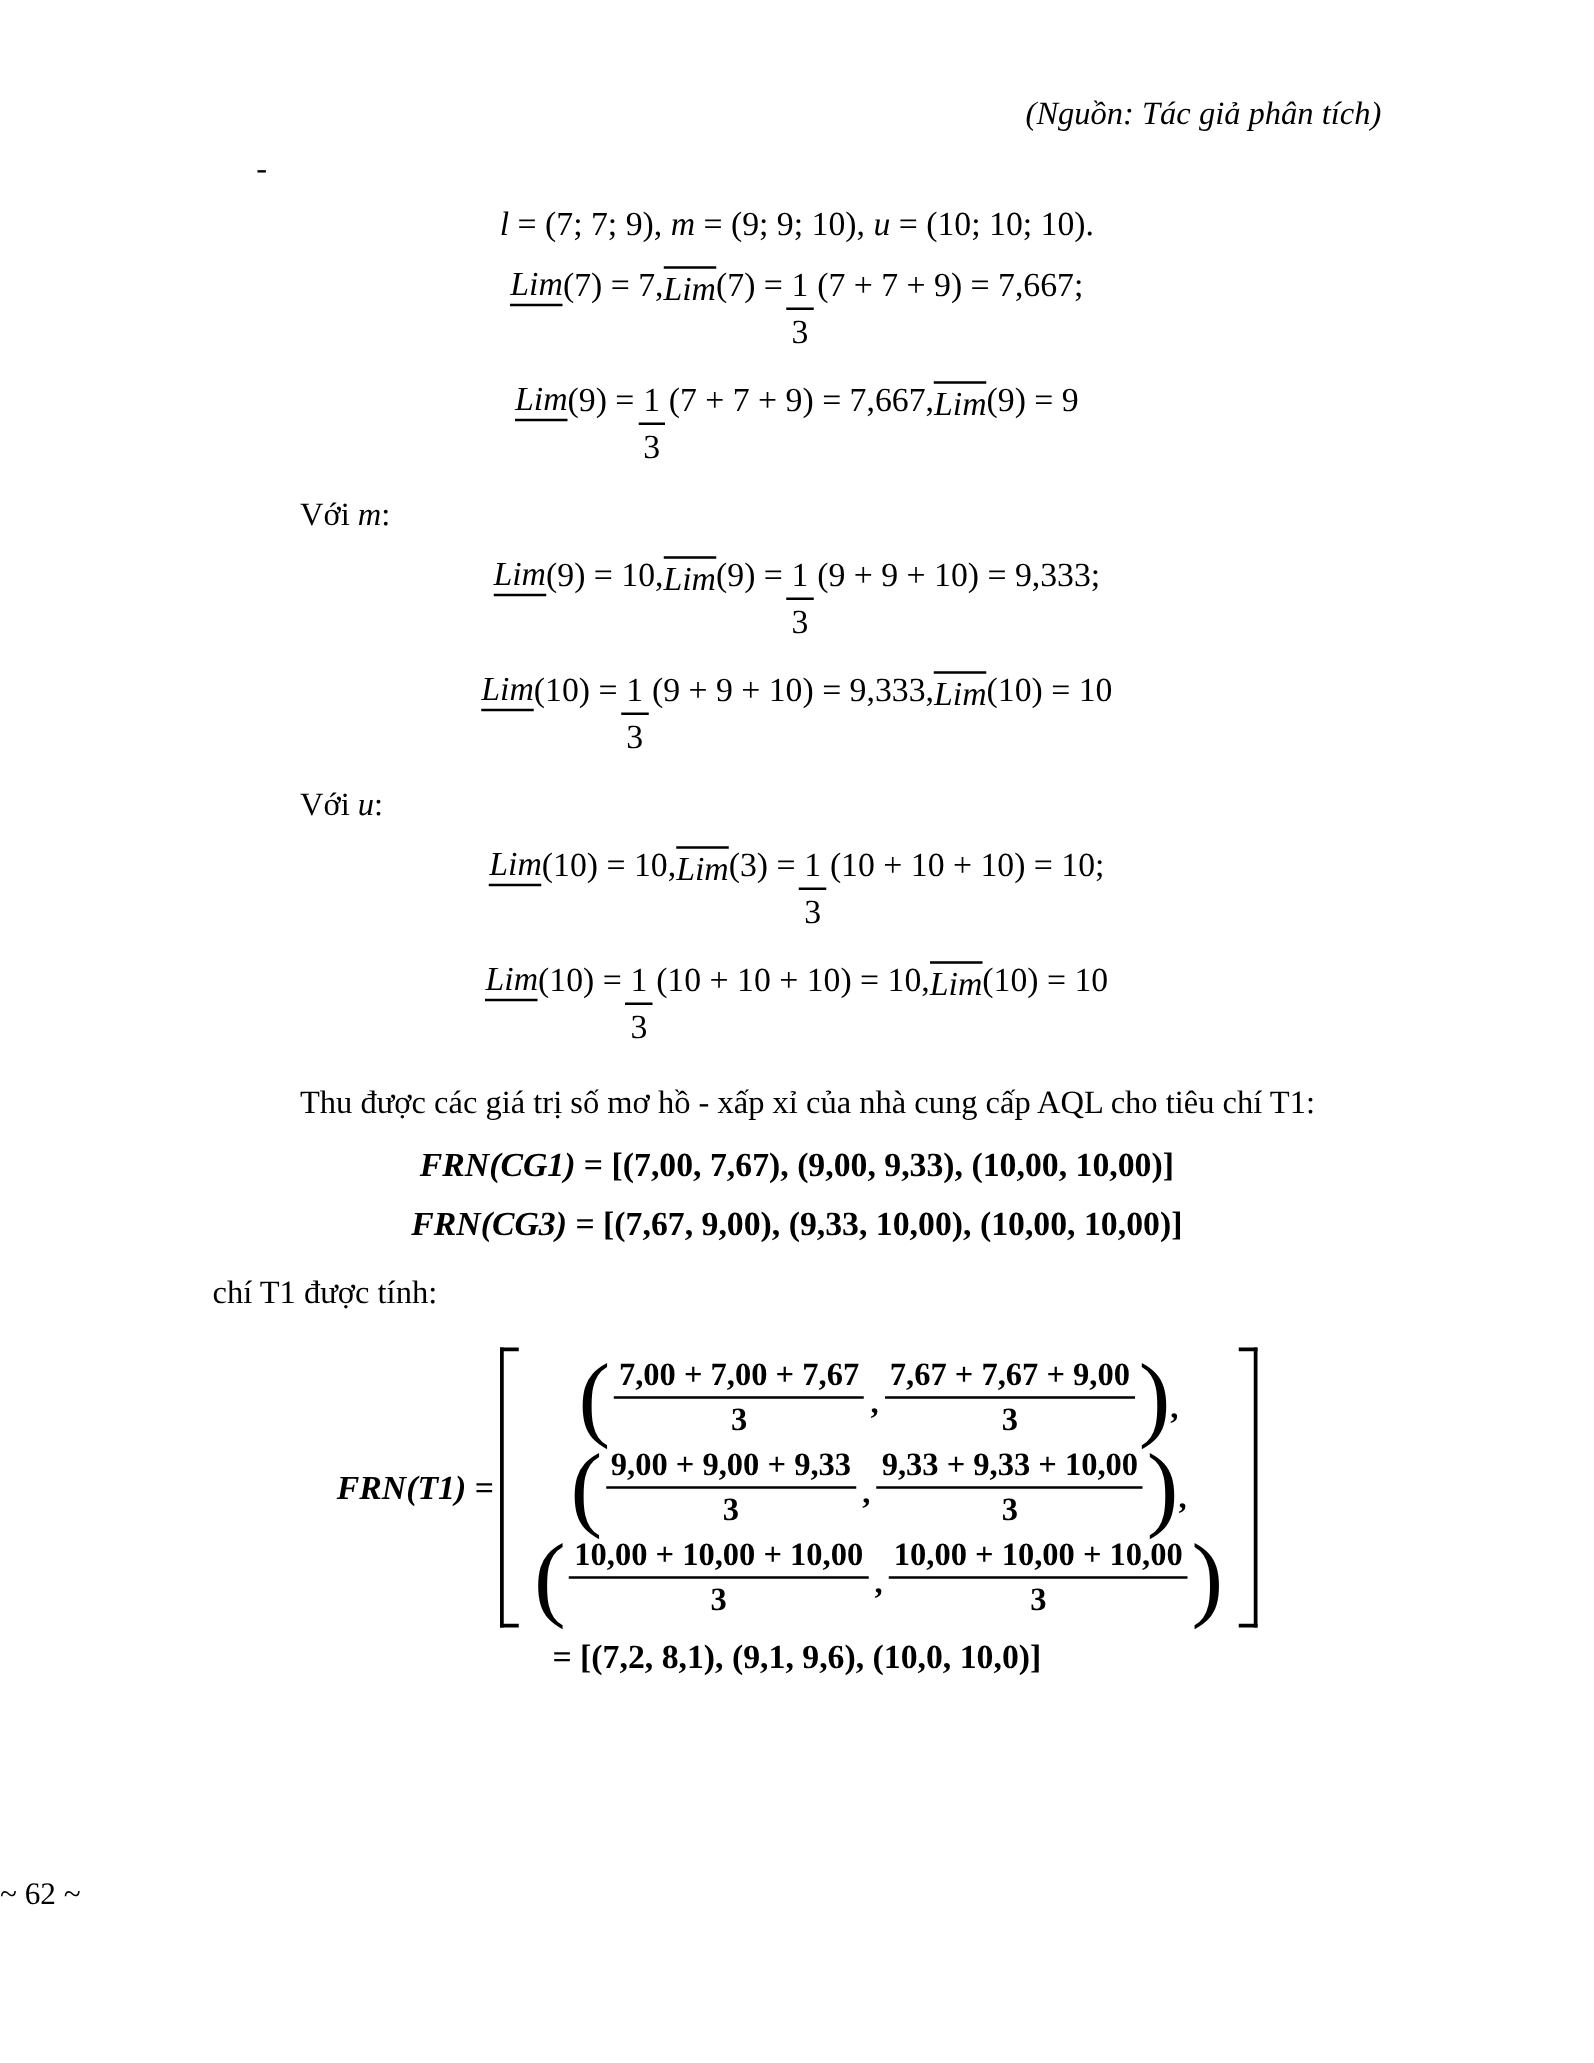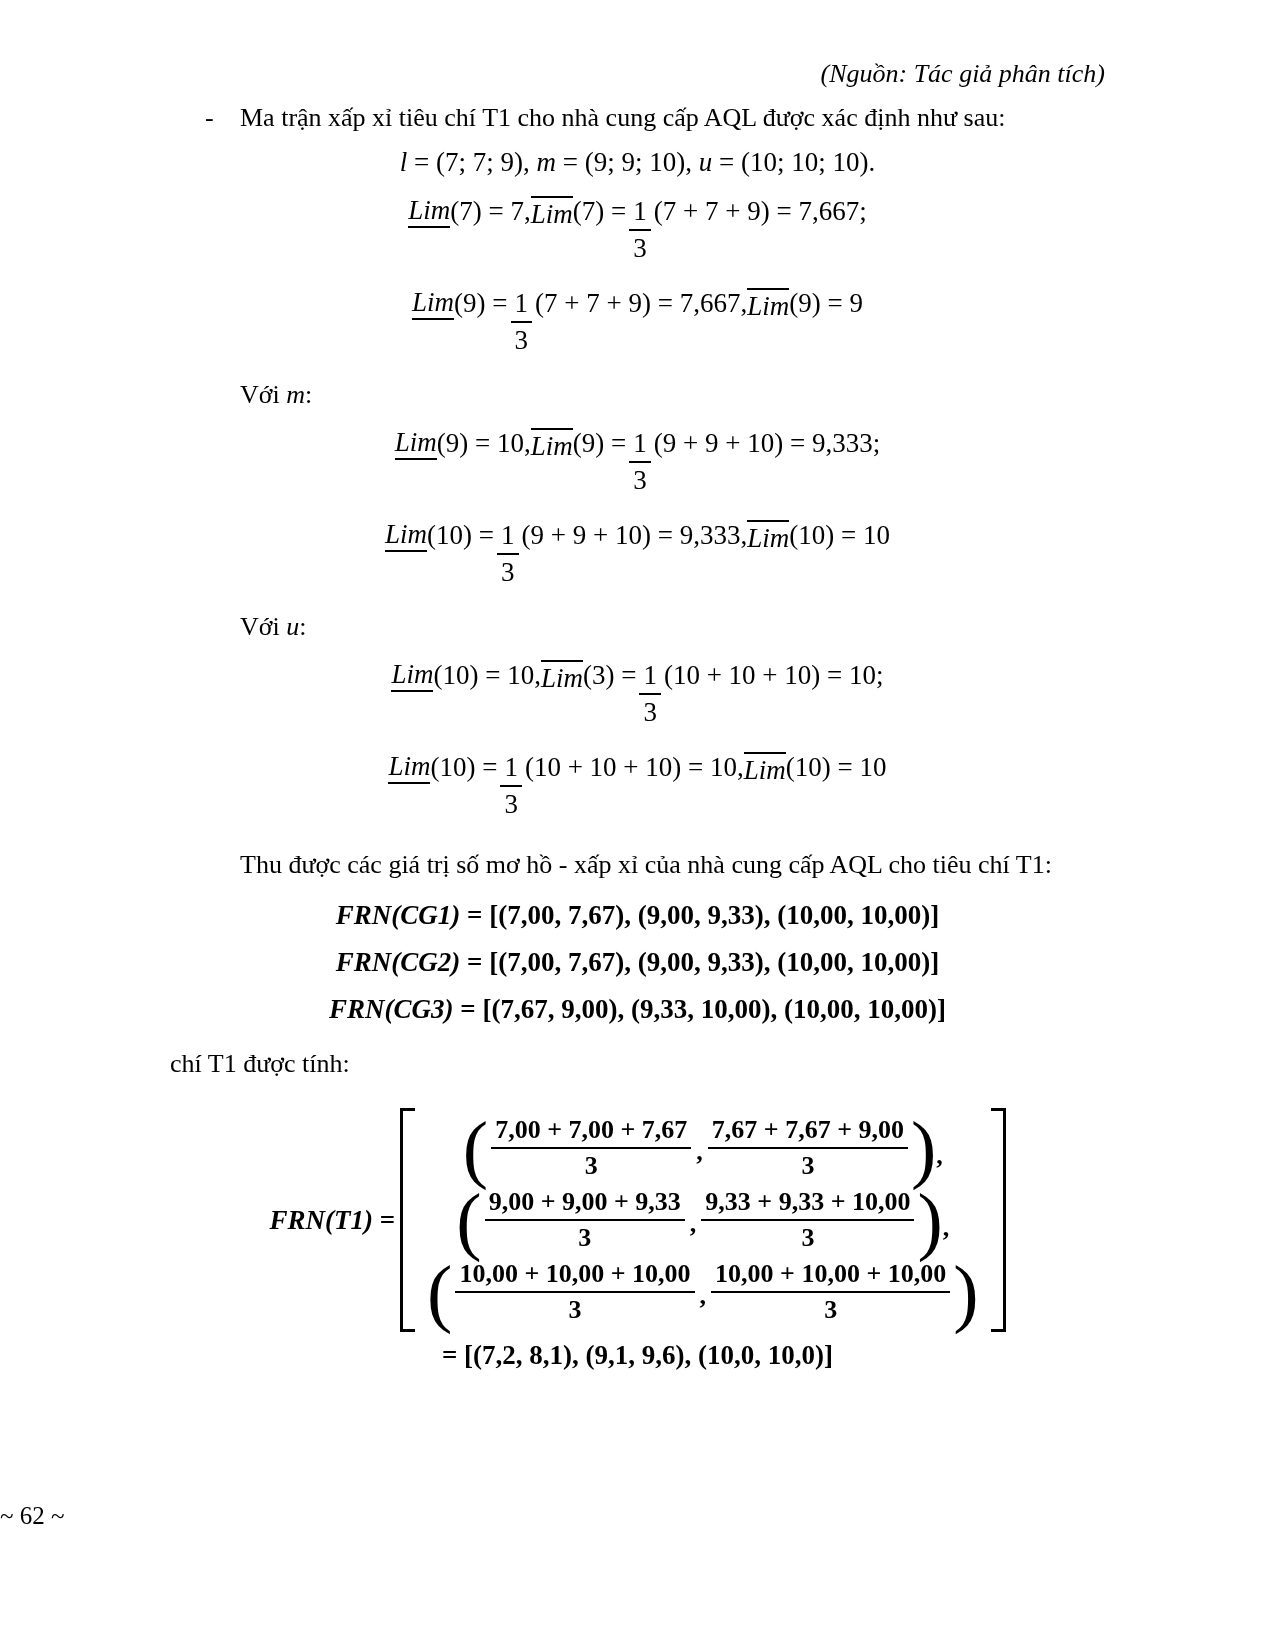--- a/index.html
+++ b/index.html
@@ -2,21 +2,21 @@
 <html><head>
 <meta charset="utf-8">
 <style>
   html,body{margin:0;padding:0;}
   body{
     width:1275px;height:1650px;position:relative;
     background:#ffffff;color:#000000;
     font-family:"Liberation Serif", serif;
     font-size:26px;
   }
-  .content{padding:59px 170px 0 170px;}
+  .content{padding:76px 170px 0 170px;}
   .source-note{
     text-align:right;font-style:italic;font-size:26px;margin-bottom:14px;
   }
   .bullet-line{display:flex;margin:10px 0 6px 35px;}
   .bullet-marker{width:35px;}
   .eq{
     text-align:center;font-size:27px;margin:14px 0;
   }
   .eq-bold{font-weight:400;}
   .display-eq{
@@ -61,21 +61,20 @@
 </style>
 </head>
 <body>
 
 <div class="content">
 
   <div class="source-note">(Nguồn: Tác giả phân tích)</div>
 
   <div class="bullet-line">
     <span class="bullet-marker">-</span>
-    <span>Ma trận xấp xỉ tiêu chí T1 cho nhà cung cấp AQL được xác định như sau:</span>
   </div>
 
   <div class="eq eq-bold"><span class="var">l</span><span> = (7; 7; 9), </span><span class="var">m</span><span> = (9; 9; 10), </span><span class="var">u</span><span> = (10; 10; 10).</span></div>
 
   <div class="display-eq">
       <span class="lim under">Lim</span>
       <span>(7) = 7, </span>
       <span class="lim over">Lim</span>
       <span>(7) = </span>
       <span class="frac">
@@ -147,25 +146,20 @@
       <span class="lim over">Lim</span>
       <span>(10) = 10</span>
     </div>
 
   <div class="para">
     <span class="indent">Thu được các giá trị số mơ hồ - xấp xỉ của nhà cung cấp AQL cho tiêu chí T1:</span>
   </div>
 
   <div class="frn-line">
     <span class="var">FRN(CG1)</span>
-    <span>=</span>
-    <span>[(7,00, 7,67), (9,00, 9,33), (10,00, 10,00)]</span>
-  </div>
-  <div class="frn-line">
-    <span class="var">FRN(CG2)</span>
     <span>=</span>
     <span>[(7,00, 7,67), (9,00, 9,33), (10,00, 10,00)]</span>
   </div>
   <div class="frn-line">
     <span class="var">FRN(CG3)</span>
     <span>=</span>
     <span>[(7,67, 9,00), (9,33, 10,00), (10,00, 10,00)]</span>
   </div>
 
   <div class="para">

